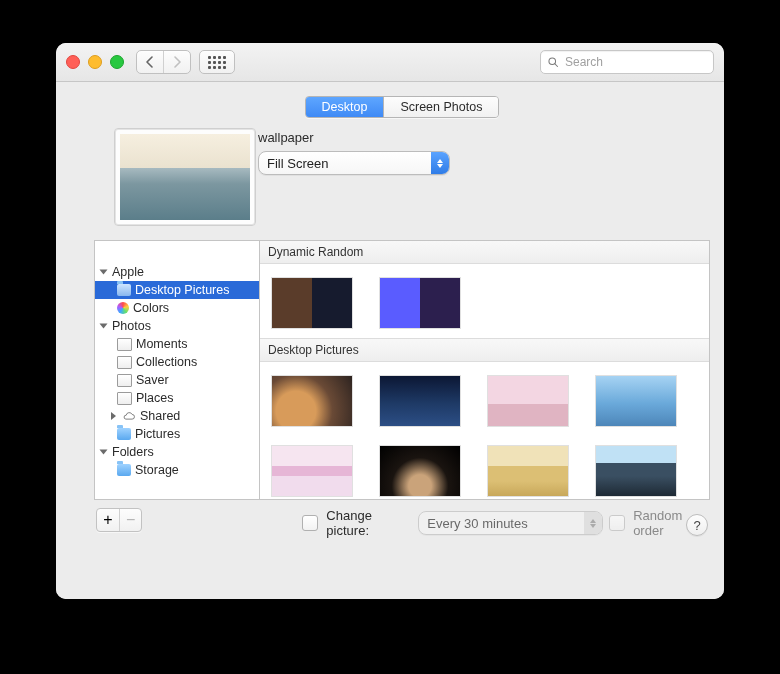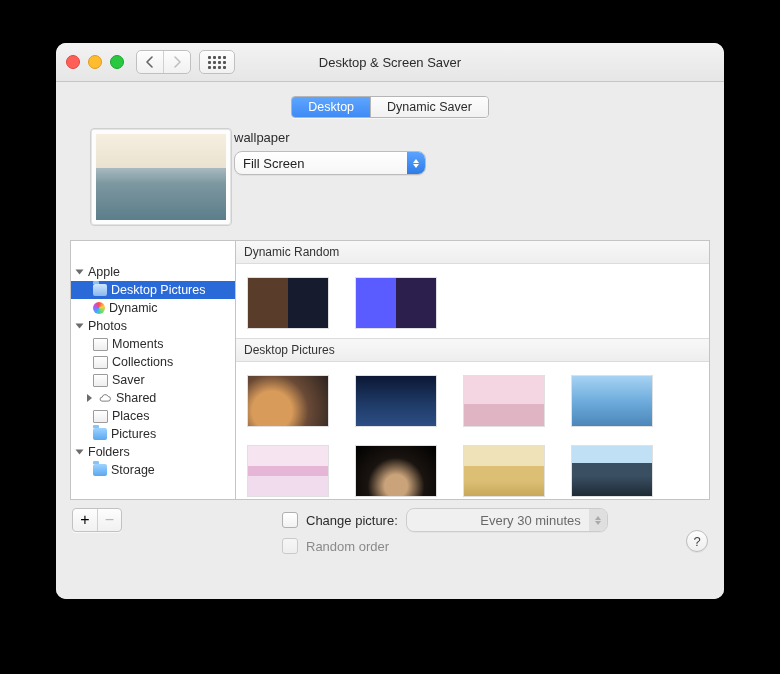--- a/index.html
+++ b/index.html
@@ -54,21 +54,21 @@
   .tb-apps-grid span{width:3px;height:3px;background:#555;border-radius:1px;}
   .chev{color:#666;}
   .chev.dim{color:#c0c0c0;}
   .title-text{position:absolute;left:0;right:0;text-align:center;font-weight:500;pointer-events:none;}
   .search-wrap{margin-left:auto;display:flex;align-items:center;width:160px;height:22px;border:1px solid #c7c7c7;border-radius:5px;background:#fff;padding:0 6px;gap:4px;box-shadow:inset 0 1px 1px rgba(0,0,0,.06);}
   .search-wrap svg{width:12px;height:12px;color:#7a7a7a;flex:none;}
   .search-wrap input{border:none;outline:none;flex:1;font-size:12px;color:#333;background:transparent;}
   .search-wrap input::placeholder{color:#a0a0a0;}
 
   
-  .body{flex:1;display:flex;flex-direction:column;background:var(--bg);}
+  .body{flex:1;display:flex;flex-direction:column;background:var(--bg);padding-left:24px;}
 
   
   .seg-row{display:flex;justify-content:center;padding:14px 0 10px;}
   .seg{display:flex;border:1px solid #b5b5b5;border-radius:4px;overflow:hidden;box-shadow:0 1px 0 rgba(255,255,255,.6);}
   .seg .tab{height:20px;padding:0 16px;display:flex;align-items:center;background:linear-gradient(#fdfdfd,#f1f1f1);font-size:12.5px;}
   .seg .tab+.tab{border-left:1px solid #b5b5b5;}
   .seg .tab.active{background:linear-gradient(var(--tab-blue-a),var(--tab-blue-b));color:#fff;border-color:#2f73d6;}
 
   
   .row-preview{display:flex;gap:2px;padding:0 20px 14px 34px;align-items:flex-start;}
@@ -105,21 +105,21 @@
   .row.sel .ico-folder{background:linear-gradient(#cfe6ff,#88b7ee);}
   .ico-wheel{background:conic-gradient(#ff4a4a,#ffcc3e,#63e06e,#3ea8ff,#b05aff,#ff4a4a);border-radius:50%;width:12px;height:12px;}
   .ico-pic{border:1px solid #9b9b9b;background:linear-gradient(#fff,#eee);border-radius:1px;width:13px;height:11px;}
   .ico-cloud{color:#777;}
 
   
   .bottom{display:flex;padding:8px 16px 12px;position:relative;}
   .pm{display:flex;border:1px solid #c2c2c2;border-radius:4px;overflow:hidden;height:22px;background:linear-gradient(#fdfdfd,#f1f1f1);box-shadow:0 1px 0 rgba(255,255,255,.6);}
   .pm button{width:24px;border:none;background:transparent;font-size:16px;line-height:1;display:flex;align-items:center;justify-content:center;}
   .pm button+button{border-left:1px solid #d0d0d0;color:#b3b3b3;}
-  .opts{margin-left:160px;display:flex;flex-direction:column;gap:6px;font-size:13px;text-align:right;}
+  .opts{margin-left:160px;display:flex;flex-direction:row;gap:6px;font-size:13px;}
   .opt-row{display:flex;align-items:center;gap:8px;}
   .cbx{width:14px;height:14px;border:1px solid #b0b0b0;border-radius:3px;background:linear-gradient(#fff,#f2f2f2);flex:none;}
   .popup.disabled{opacity:.65;background:#f3f3f3;}
   .popup.disabled .ar{background:#d9d9d9;}
   .popup.disabled .ar .ar-up{border-bottom-color:#888;}
   .popup.disabled .ar .ar-dn{border-top-color:#888;}
   .label-dim{color:var(--text-dim);}
   .help{position:absolute;right:16px;bottom:14px;width:20px;height:20px;border-radius:50%;border:1px solid #bdbdbd;background:linear-gradient(#fdfdfd,#efefef);display:flex;align-items:center;justify-content:center;font-size:13px;color:#444;box-shadow:0 1px 0 rgba(0,0,0,.05);}
 
   
@@ -171,30 +171,36 @@
             <span></span>
             <span></span>
           <span></span>
             <span></span>
             <span></span>
             <span></span>
         </div>
       </div>
     </div>
 
-    <div class="title-text">Desktop &amp; Screen Saver</div>
-
+
+    <div class="search-wrap">
+      <svg viewBox="0 0 16 16">
+          <circle cx="7" cy="7" r="4.4" fill="none" stroke="currentColor" stroke-width="1.4"></circle>
+          <line x1="10.3" y1="10.3" x2="14" y2="14" stroke="currentColor" stroke-width="1.4" stroke-linecap="round"></line>
+        </svg>
+      <input type="text" placeholder="Search" style="">
+    </div>
   </div>
 
   <div class="body">
 
     <div class="seg-row">
       <div class="seg">
         <div class="tab active">Desktop</div>
-        <div class="tab">Dynamic Saver</div>
+        <div class="tab">Screen Photos</div>
       </div>
     </div>
 
     <div class="row-preview">
       <div class="preview-box">
         <div class="preview-inner"></div>
       </div>
       <div class="ctrl-col">
         <div>wallpaper</div>
         <div class="popup">
@@ -214,49 +220,49 @@
           <div class="row l1">
             <div class="disclosure open"></div>
             <span>Apple</span>
           </div>
           <div class="row l2 sel">
             <div class="ico ico-folder"></div>
             <span>Desktop Pictures</span>
           </div>
           <div class="row l2">
             <div class="ico ico-wheel"></div>
-            <span>Dynamic</span>
+            <span>Colors</span>
           </div>
 
           <div class="row l1">
             <div class="disclosure open"></div>
             <span>Photos</span>
           </div>
           <div class="row l2">
             <div class="ico ico-pic"></div>
             <span>Moments</span>
           </div>
           <div class="row l2">
             <div class="ico ico-pic"></div>
             <span>Collections</span>
           </div>
           <div class="row l2">
             <div class="ico ico-pic"></div>
             <span>Saver</span>
+          </div>
+          <div class="row l2">
+            <div class="ico ico-pic"></div>
+            <span>Places</span>
           </div>
           <div class="row l2" style="padding-left:16px;">
             <div class="disclosure"></div>
             <svg class="ico ico-cloud" viewBox="0 0 18 12">
                 <path d="M5 10h8a3 3 0 0 0 0-6 4 4 0 0 0-7.6 1A2.5 2.5 0 0 0 5 10z" fill="none" stroke="currentColor" stroke-width="1.2"></path>
               </svg>
             <span>Shared</span>
-          </div>
-          <div class="row l2">
-            <div class="ico ico-pic"></div>
-            <span>Places</span>
           </div>
 
           <div class="row l2">
             <div class="ico ico-folder"></div>
             <span>Pictures</span>
           </div>
           <div class="row l1">
             <div class="disclosure open"></div>
             <span>Folders</span>
           </div>

